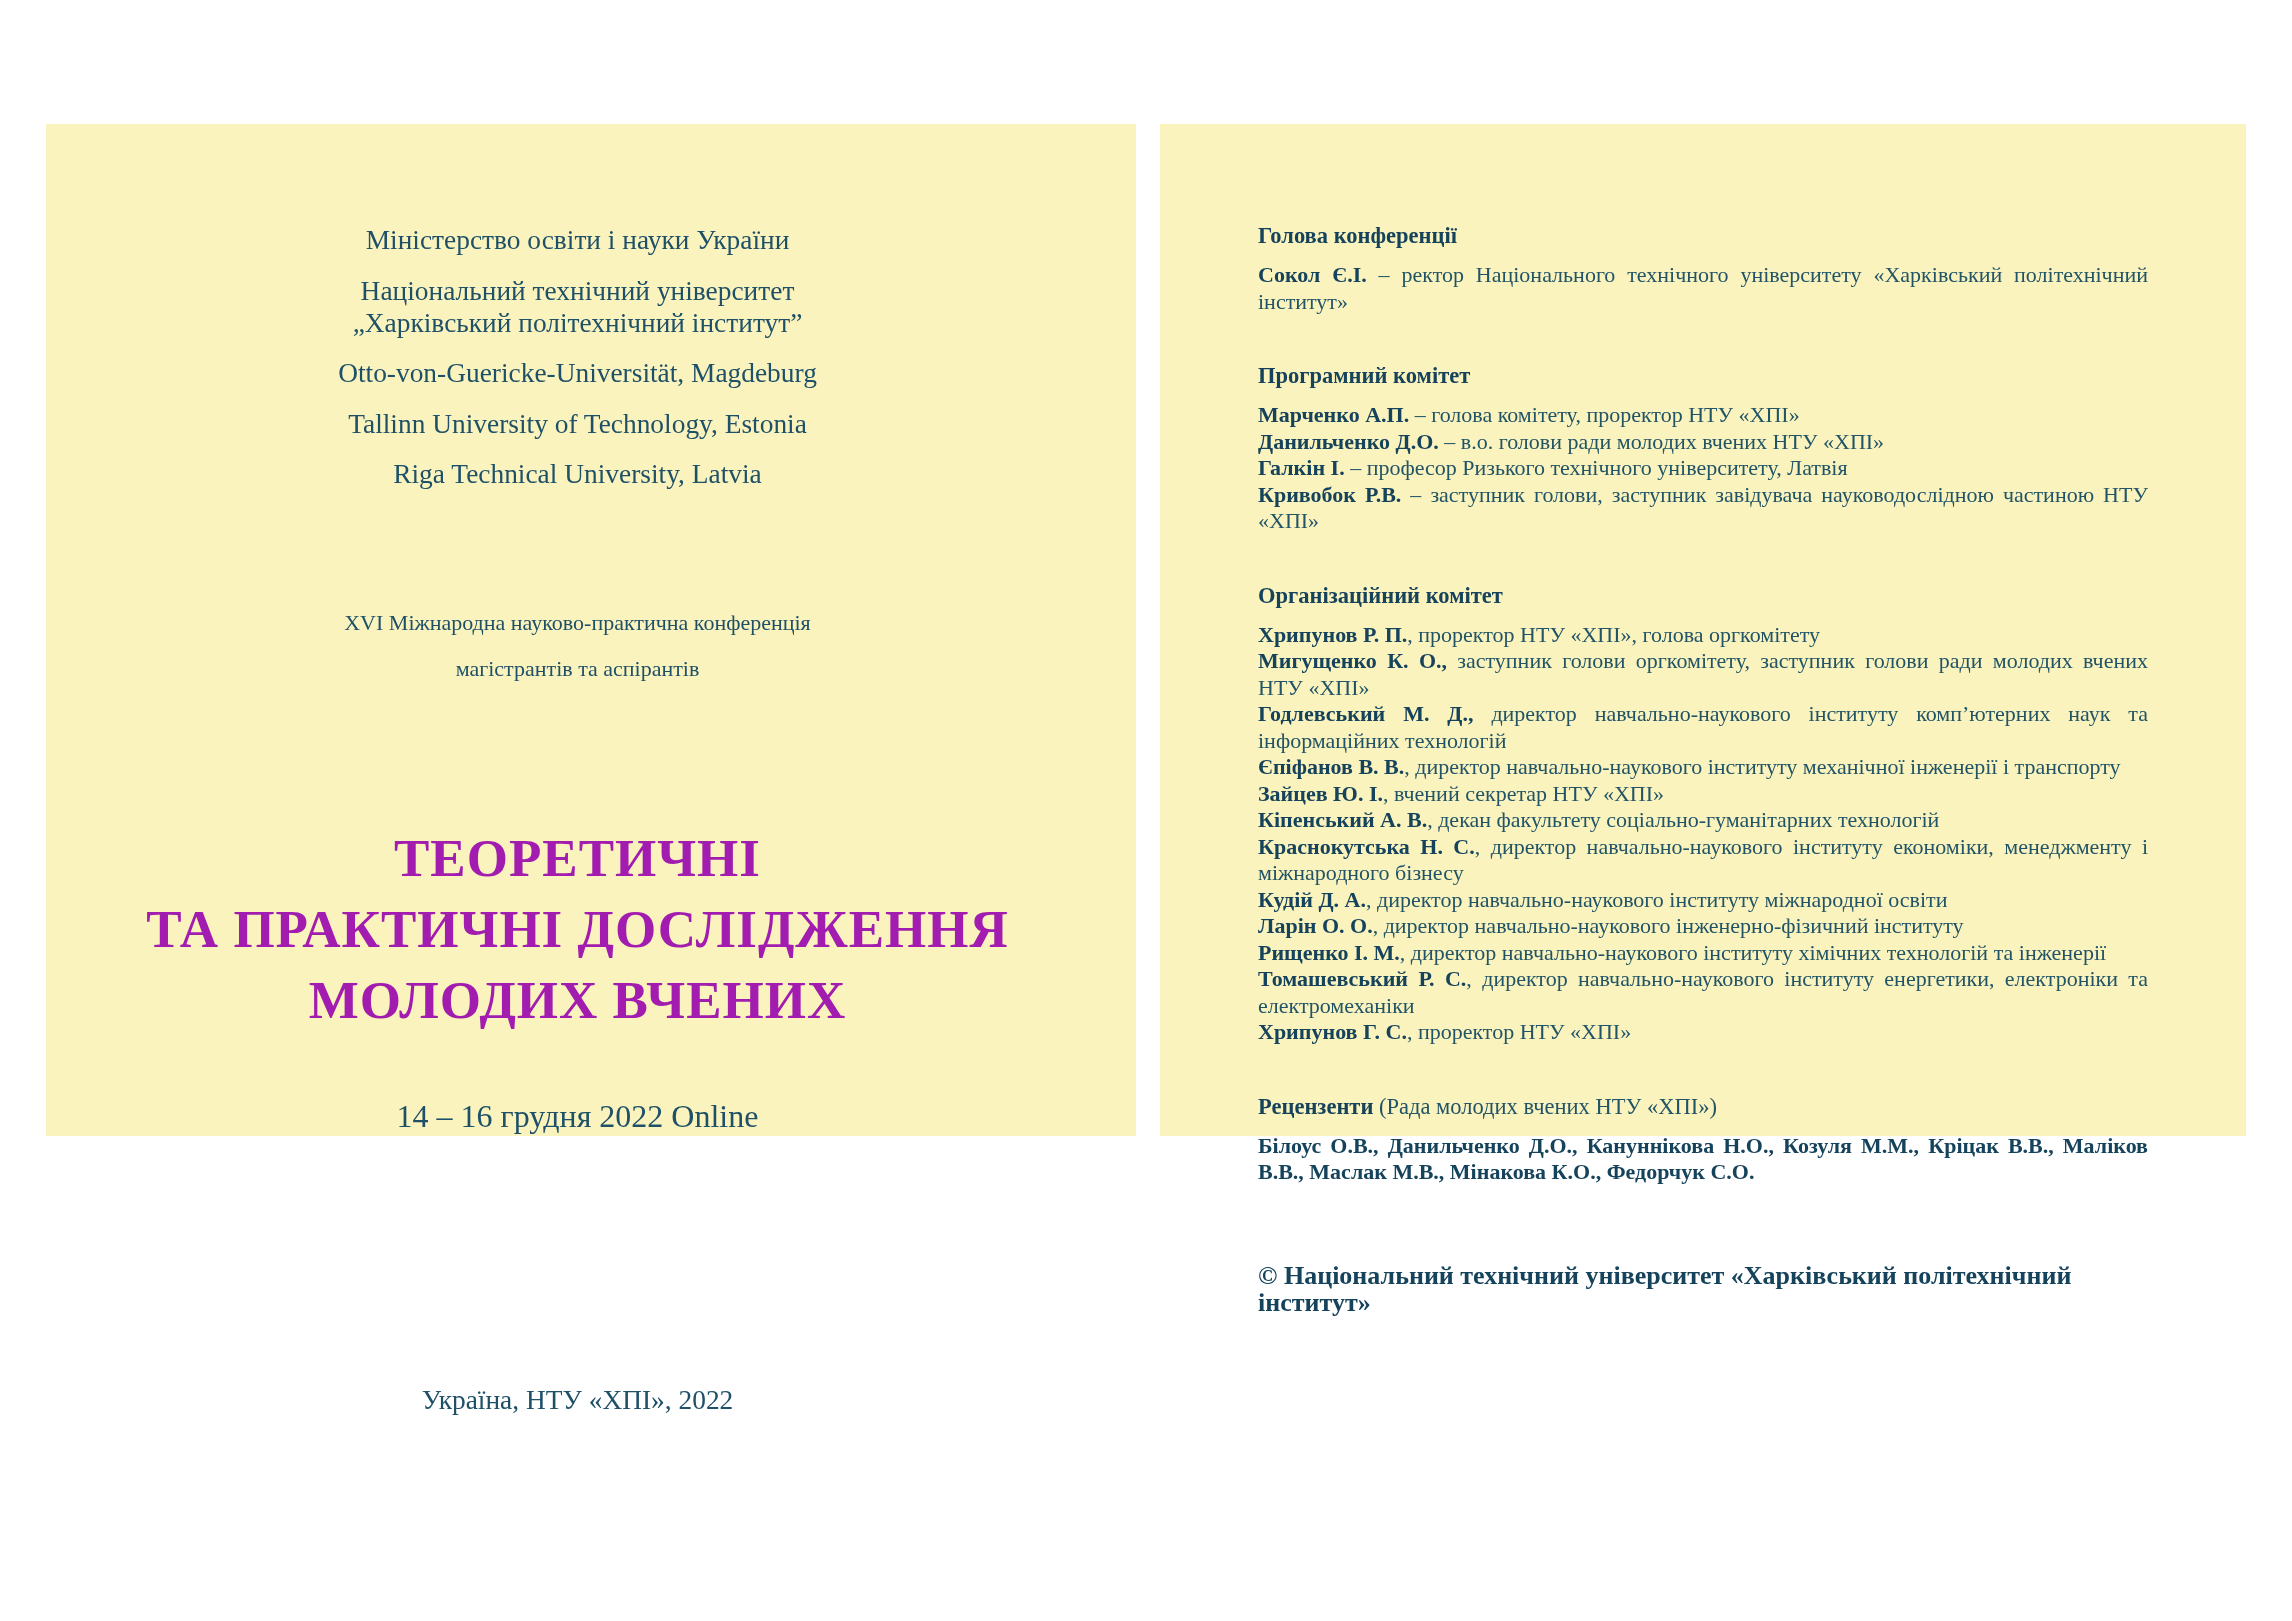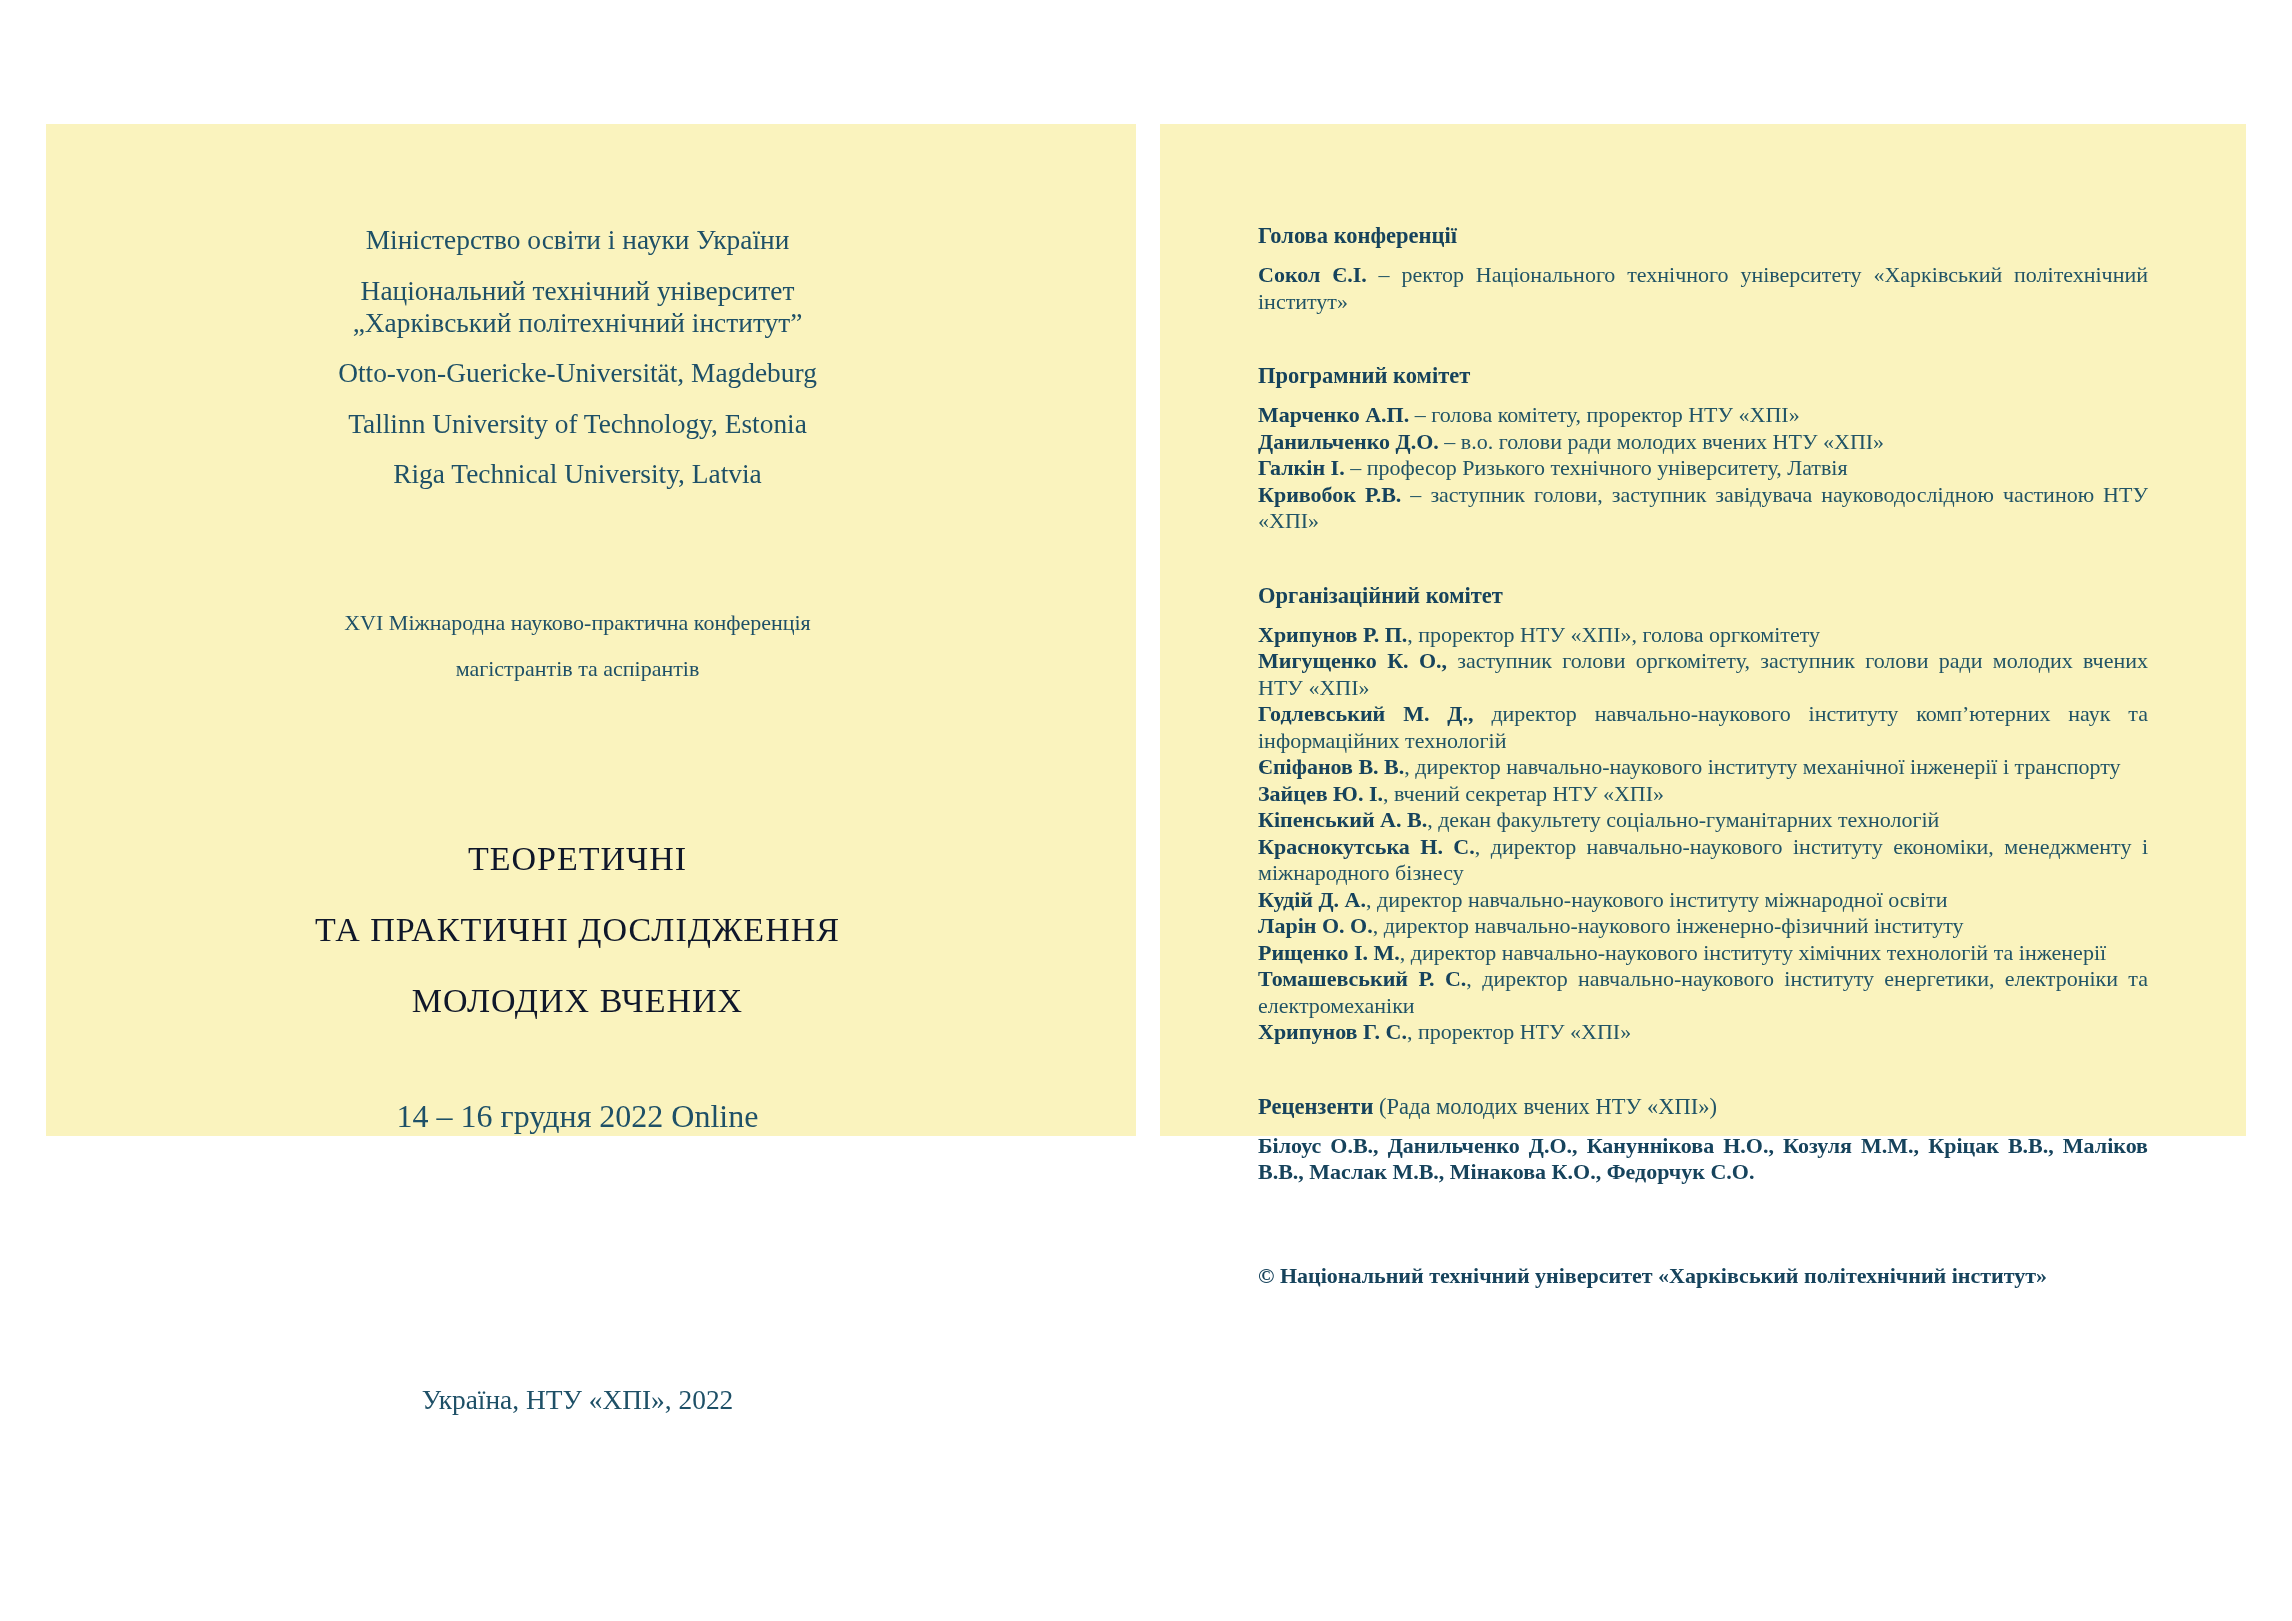--- a/index.html
+++ b/index.html
@@ -34,25 +34,25 @@
     font-size: 27.4px;
     line-height: 32px;
     margin: 0 0 18.6px;
   }
   .conf {
     font-size: 22px;
     line-height: 46px;
     margin: 110px 0 0;
   }
   .big-title {
-    font-size: 34px;
-    font-weight: normal;
+    font-size: 53px;
+    font-weight: bold;
     line-height: 71px;
     letter-spacing: 1px;
-    color: #0f172a;
+    color: #a21caf;
     margin: 131px 0 0;
   }
   .date-line {
     font-size: 32px;
     line-height: 39px;
     margin: 61px 0 0;
   }
   .imprint {
     font-size: 27.4px;
     line-height: 32px;
@@ -79,21 +79,21 @@
     font-size: 22px;
     line-height: 26.5px;
     margin: 0;
     text-align: justify;
   }
   .entry .entry-name {
     font-weight: bold;
     color: #16435c;
   }
   .copyright {
-    font-size: 22px;
+    font-size: 26px;
     line-height: 27.4px;
     font-weight: bold;
     color: #16435c;
     margin: 76px 0 0;
     text-align: left;
   }
 </style>
 </head>
 <body>
 

